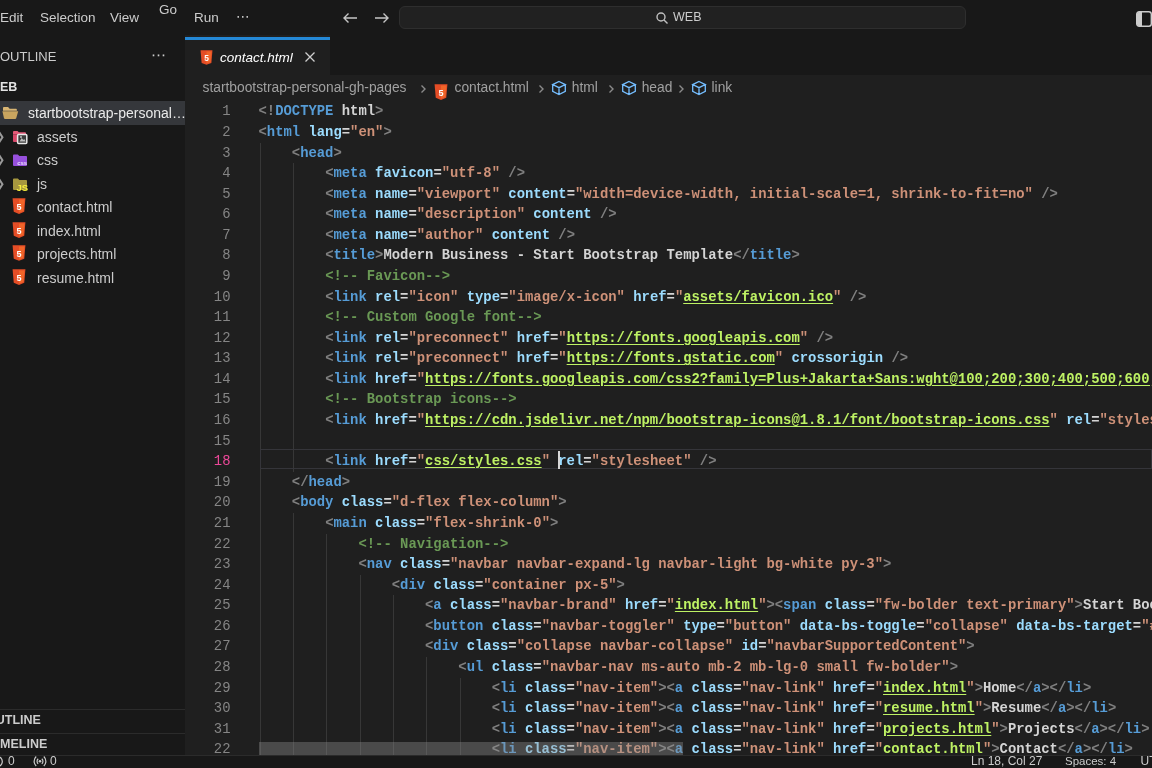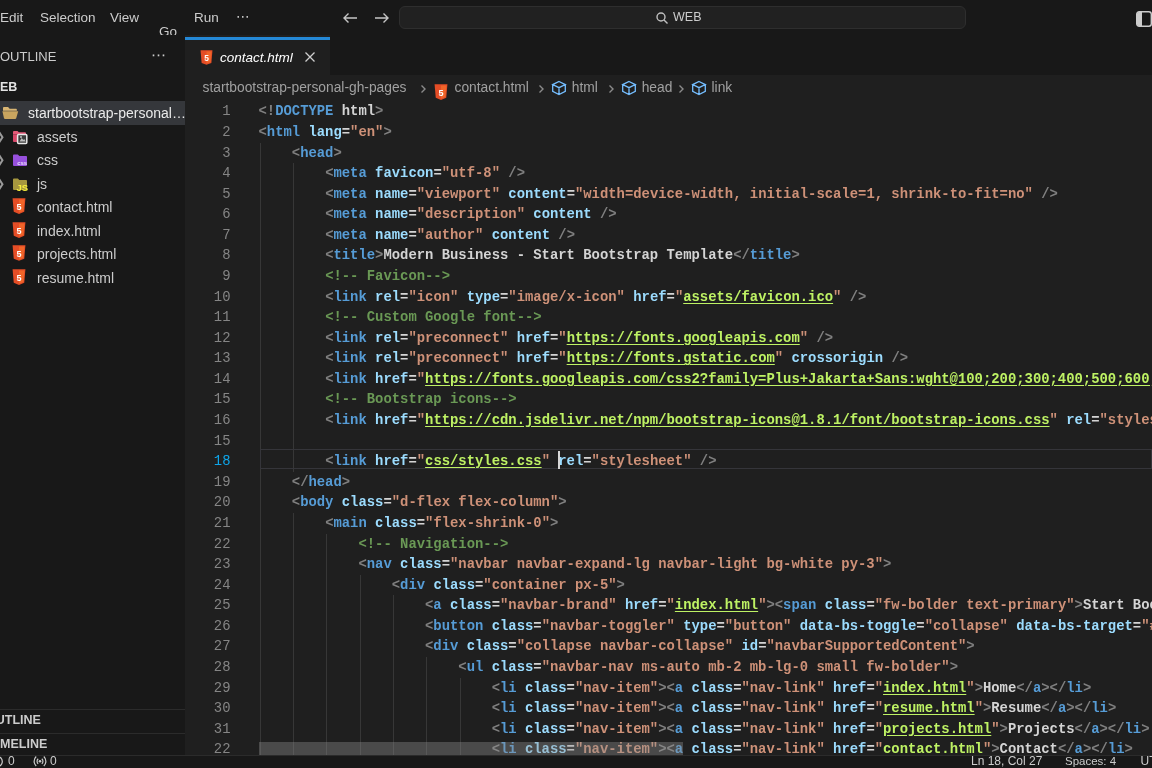--- a/index.html
+++ b/index.html
@@ -1,31 +1,31 @@
 <!DOCTYPE html>
 <html><head><meta charset="utf-8"><style>
 *{margin:0;padding:0;box-sizing:border-box}
 html,body{width:1152px;height:768px;overflow:hidden;background:#1f1f1f;font-family:"Liberation Sans",sans-serif;position:relative}
 .abs{position:absolute}
 .mono{font-family:"Liberation Mono",monospace;font-size:13.89px;line-height:20.583px;font-weight:700}
 .p{color:#808080}.t{color:#569cd6}.a{color:#9cdcfe}.s{color:#ce9178}.c{color:#6a9955}.x{color:#d4d4d4}
 .su{color:#bef264;text-decoration:underline;text-underline-offset:2px}
 .cl{white-space:pre;height:20.583px}
 .gl{height:20.583px;text-align:right;color:#858585}
-.gl.act{color:#0ea5e9}
+.gl.act{color:#ec4899}
 .ig{position:absolute;width:1px;height:20.583px;background:#373737}
 </style></head>
 <body>
 
 <div class="abs" style="left:0;top:0;width:1152px;height:35px;background:#181818"></div>
 <div class="abs" style="top:0;height:35px;left:0;right:0;color:#cccccc;font-size:13.5px">
  <span class="abs" style="left:0px;top:10px">Edit</span>
  <span class="abs" style="left:40px;top:10px">Selection</span>
  <span class="abs" style="left:110px;top:10px">View</span>
- <span class="abs" style="left:159px;top:24px">Go</span>
+ <span class="abs" style="left:159px;top:2px">Go</span>
  <span class="abs" style="left:194px;top:10px">Run</span>
  <span class="abs" style="left:236px;top:8px;letter-spacing:1px">⋯</span>
  <svg class="abs" style="left:341px;top:10px" width="18" height="16" viewBox="0 0 18 16">
       <path fill="none" stroke="#c5c5c5" stroke-width="1.4" d="M16 8H3m4.5-4.5L3 8l4.5 4.5"></path>
     </svg>
  <svg class="abs" style="left:373px;top:10px" width="18" height="16" viewBox="0 0 18 16">
       <path fill="none" stroke="#c5c5c5" stroke-width="1.4" d="M2 8h13m-4.5-4.5L15 8l-4.5 4.5"></path>
     </svg>
 </div>
 <div class="abs" style="left:399px;top:6px;width:567px;height:23px;background:#212121;border:1px solid #2e2e2e;border-radius:6px"></div>

